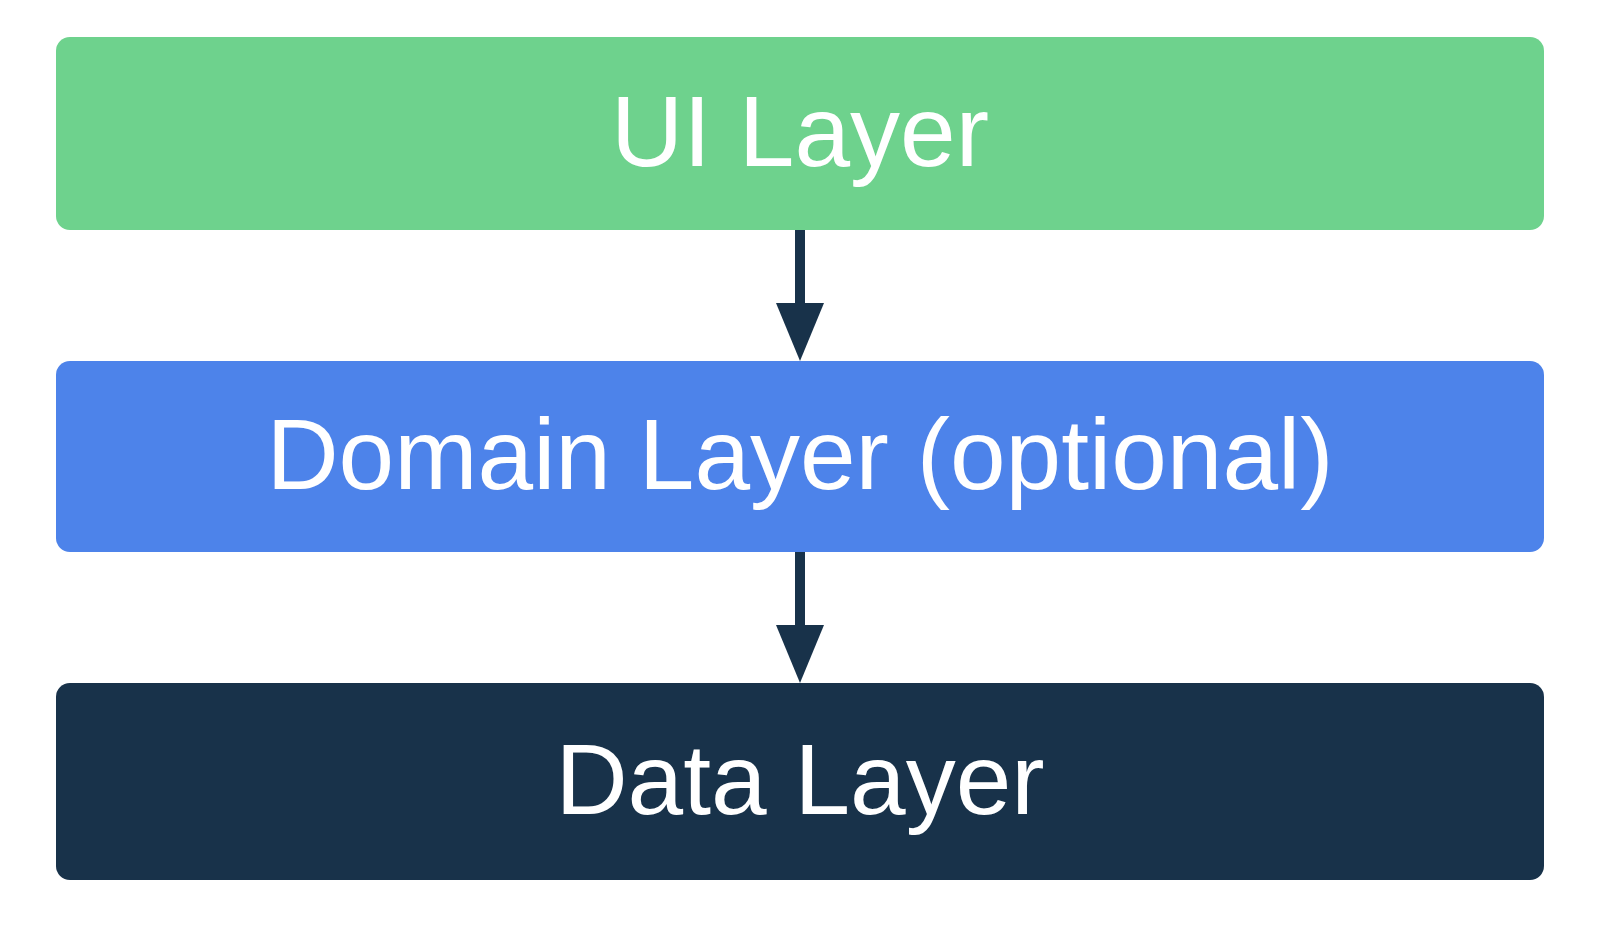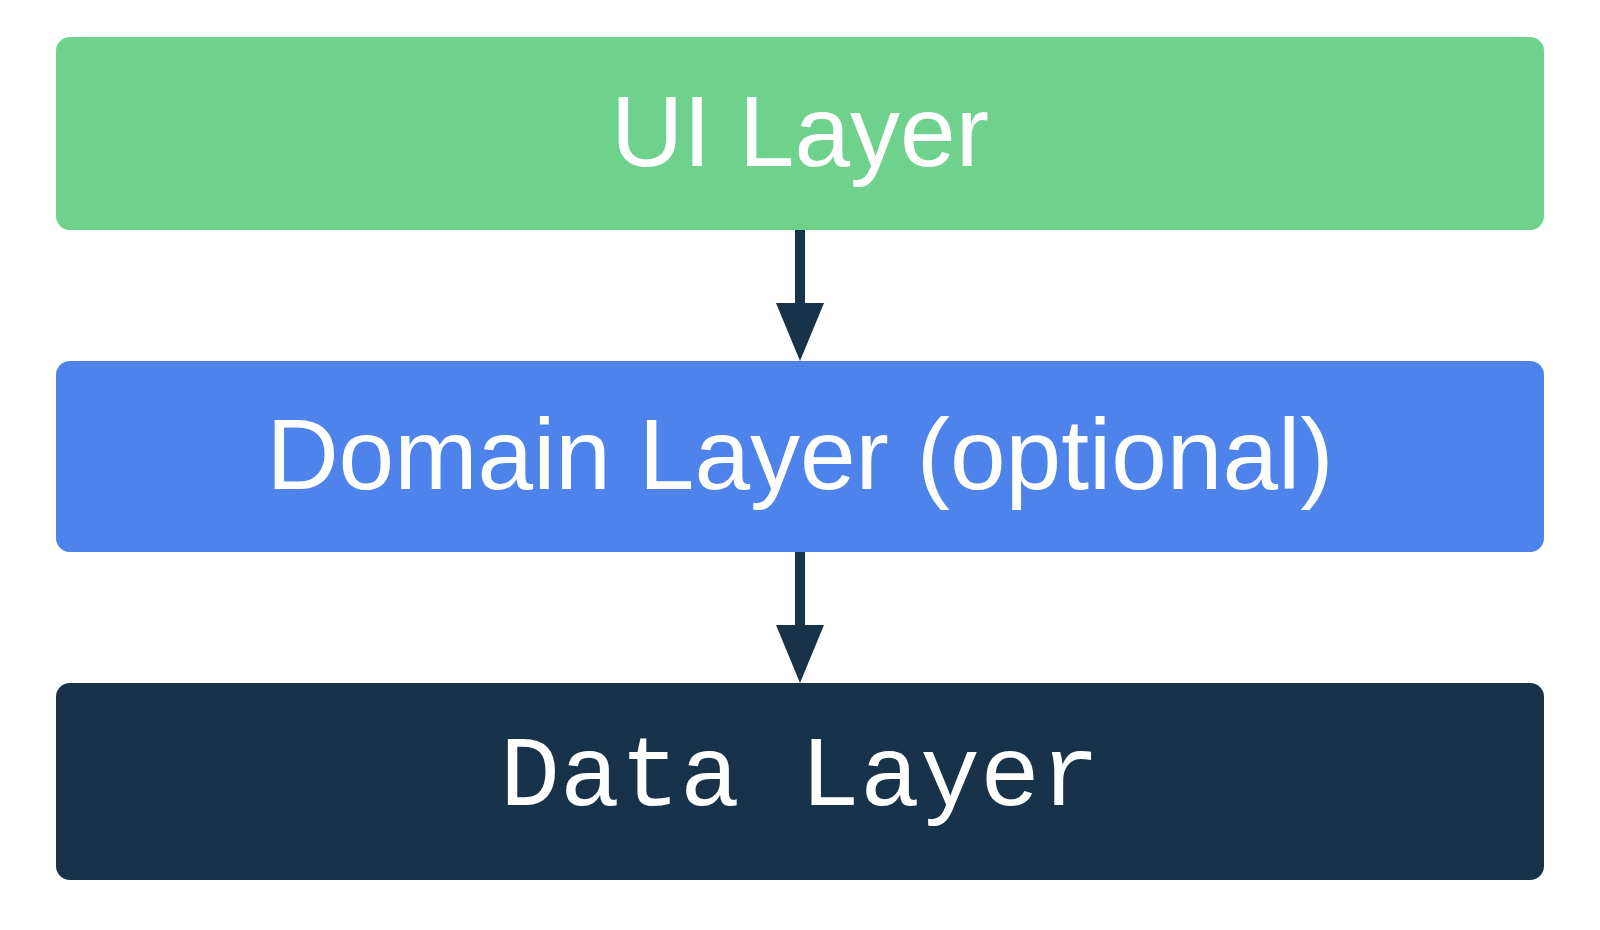--- a/index.html
+++ b/index.html
@@ -75,17 +75,17 @@
 
   <div class="layer-box box-domain" style="background-color: rgb(77, 131, 234);">
     <span class="label" style="color: rgb(255, 255, 255); text-align: right;">Domain Layer (optional)</span>
   </div>
 
   <div class="arrow-zone">
     <div class="arrow-shaft" style="background-color: rgb(24, 50, 74);"></div>
     <div class="arrow-head" style="border-top-color: rgb(24, 50, 74);"></div>
   </div>
 
-  <div class="layer-box box-data" style="background-color: rgb(24, 50, 74); font-family: Liberation Mono, monospace;">
+  <div class="layer-box box-data" style="background-color: rgb(24, 50, 74);">
     <span class="label" style="color: rgb(255, 255, 255);">Data Layer</span>
   </div>
 
 </div>
 
 </body></html>

